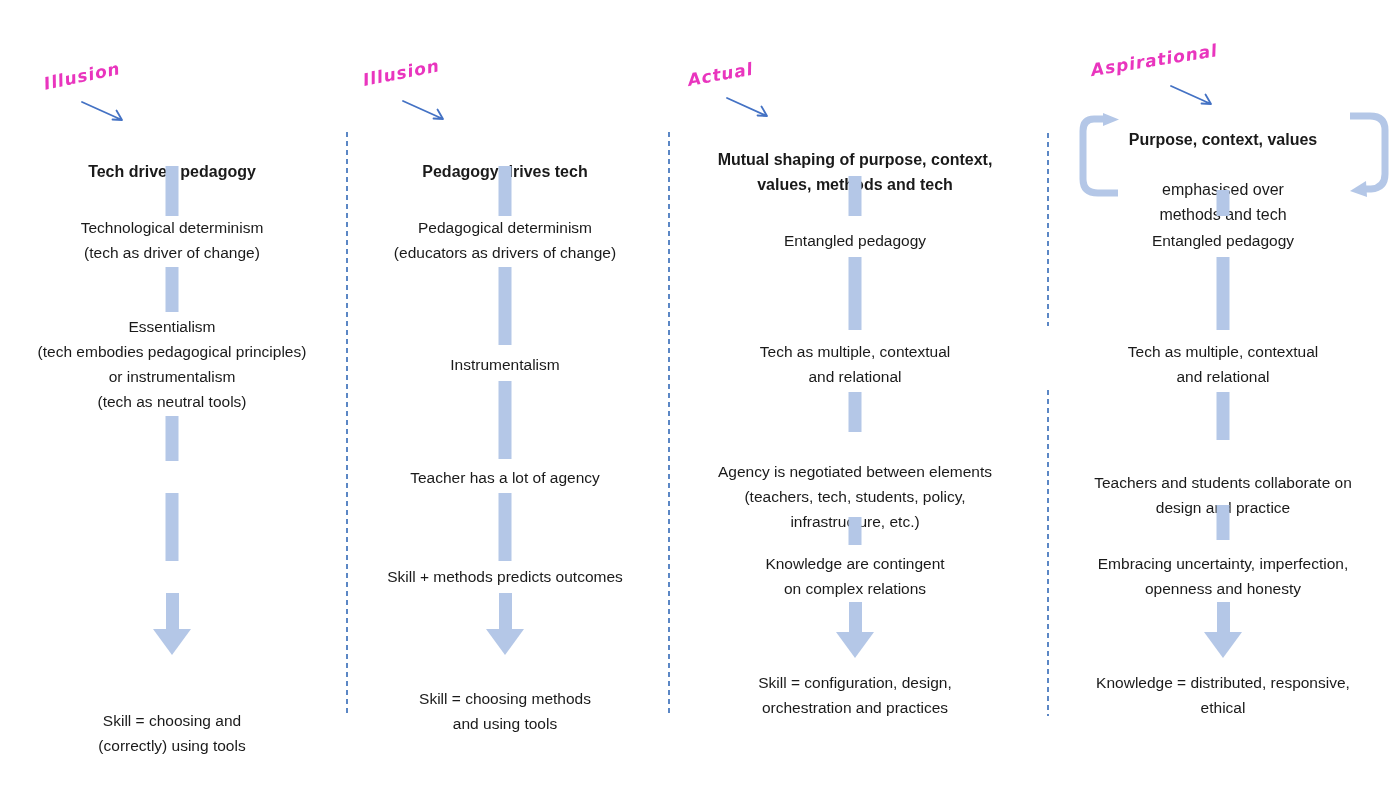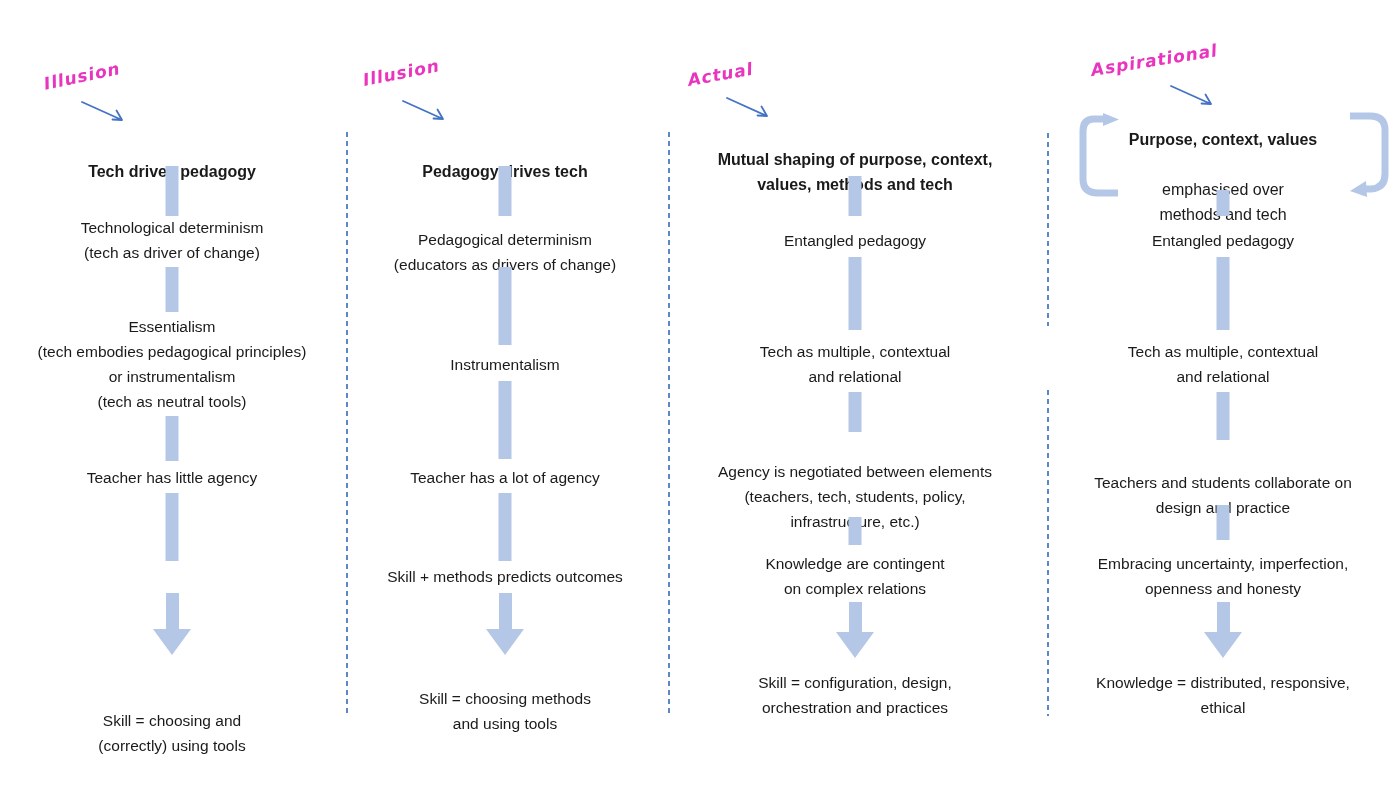--- a/index.html
+++ b/index.html
@@ -98,37 +98,36 @@
     </div>
     <div class="bar" style="top:166px;height:50px;"></div>
     <div class="step" style="top:215px;">Technological determinism
 (tech as driver of change)</div>
     <div class="bar" style="top:267px;height:45px;"></div>
     <div class="step" style="top:314px;">Essentialism
 (tech embodies pedagogical principles)
 or instrumentalism
 (tech as neutral tools)</div>
     <div class="bar" style="top:416px;height:45px;"></div>
-    <div class="step" style="top:465px;">Teacher has little agency</div>
     <div class="bar" style="top:493px;height:68px;"></div>
     <div class="big-arrow" style="top:593px;">
       <div class="stem" style="height:36px;"></div>
         <div class="head"></div>
     </div>
     <div class="step" style="top:708px;">Skill = choosing and
 (correctly) using tools</div>
   </div>
 
   <div class="column" style="left:345px;width:320px;">
     <div class="col-header" style="top:134px;">
       <div class="h-bold">Pedagogy drives tech</div>
       <div></div>
     </div>
     <div class="bar" style="top:166px;height:50px;"></div>
-    <div class="step" style="top:215px;margin-top:12px;">Pedagogical determinism
+    <div class="step" style="top:215px;">Pedagogical determinism
 (educators as drivers of change)</div>
     <div class="bar" style="top:267px;height:78px;"></div>
     <div class="step" style="top:352px;">Instrumentalism</div>
     <div class="bar" style="top:381px;height:78px;"></div>
     <div class="step" style="top:465px;">Teacher has a lot of agency</div>
     <div class="bar" style="top:493px;height:68px;"></div>
     <div class="step" style="top:564px;">Skill + methods predicts outcomes</div>
     <div class="big-arrow" style="top:593px;">
       <div class="stem" style="height:36px;"></div>
         <div class="head"></div>

